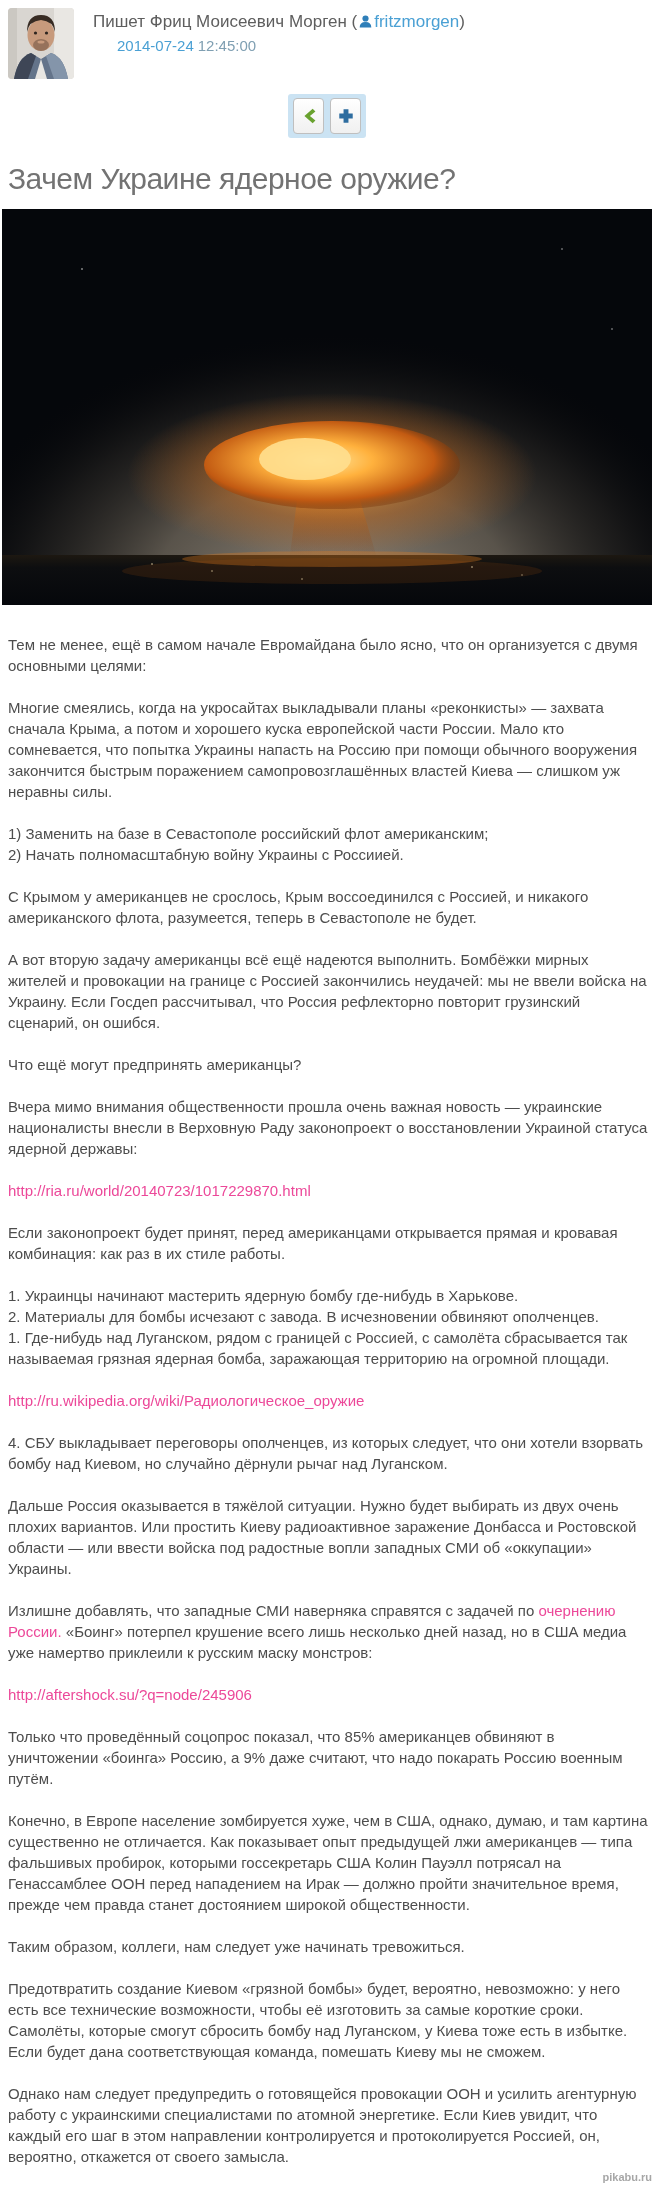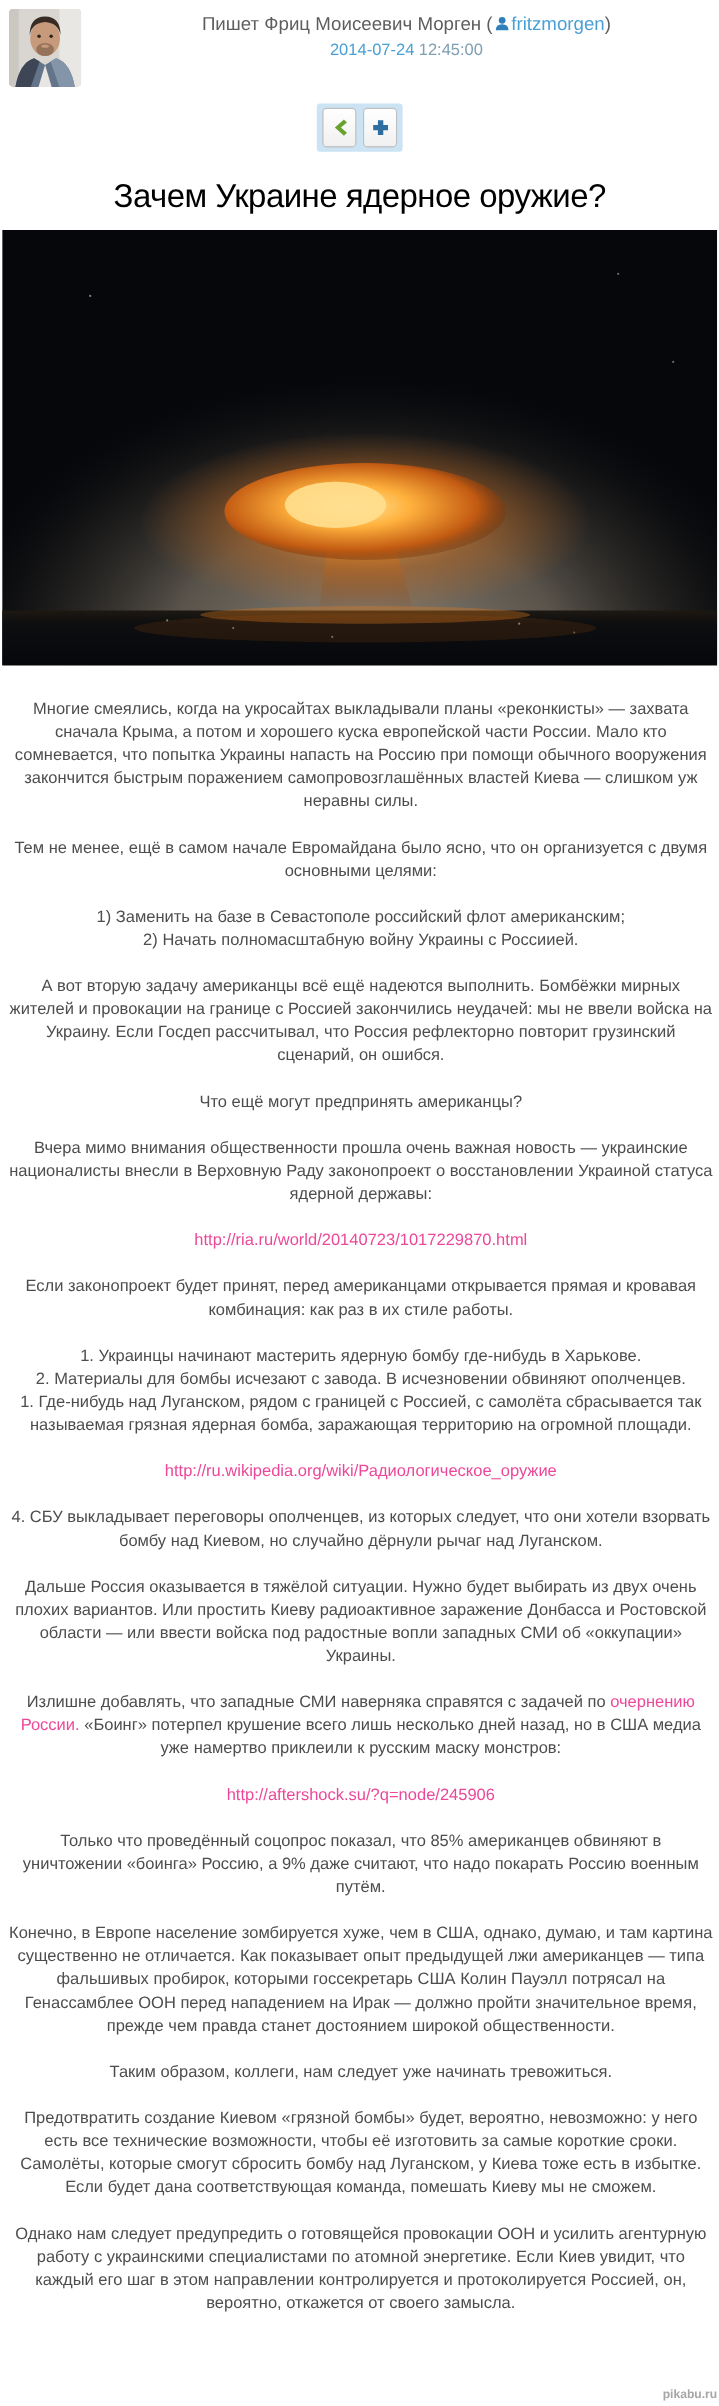--- a/index.html
+++ b/index.html
@@ -1,42 +1,42 @@
 <!DOCTYPE html>
 <html><head>
 <meta charset="utf-8">
 <style>
   html,body{margin:0;padding:0;background:#ffffff;}
   body{width:654px;height:2187px;overflow:hidden;position:relative;
        font-family:"Liberation Sans","DejaVu Sans",sans-serif;}
-  .page{width:654px;height:2187px;position:relative;background:#fff;text-align:center;}
+  .page{width:654px;height:2187px;position:relative;background:#fff;}
 
   
   .post-header{padding:8px 8px 0 8px;position:relative;min-height:72px;}
   .avatar{position:absolute;left:8px;top:8px;width:66px;height:71px;border-radius:4px;
           overflow:hidden;cursor:pointer;}
   .meta{margin-left:85px;padding-top:3px;}
   .byline{font-size:17px;color:#5e5e5e;line-height:22px;}
   .byline .username{color:#4aa0d4;text-decoration:none;cursor:pointer;}
   .lj-user-icon{display:inline-block;width:15px;height:15px;vertical-align:-2px;margin:0 1px;}
-  .datetime{margin-top:4px;font-size:15px;}
+  .datetime{margin-top:4px;font-size:15px;margin-left:24px;}
   .datetime .date{color:#4aa0d4;text-decoration:none;cursor:pointer;}
   .datetime .time{color:#7f9fb2;margin-left:4px;}
 
   
   .share-box{width:70px;margin:14px auto 0;background:#cbe3f3;border-radius:3px;
              padding:4px;display:flex;gap:6px;justify-content:center;}
   .share-btn{width:31px;height:36px;background:linear-gradient(#ffffff,#f0f0f0);
              border:1px solid #bfbfbf;border-radius:4px;display:flex;align-items:center;
              justify-content:center;cursor:pointer;padding:0;}
   .share-btn svg{display:block;}
 
   
   .post-title{margin:22px 8px 0 8px;font-size:30px;line-height:38px;font-weight:300;
-              color:#000000;letter-spacing:-0.5px;}
+              color:#737373;letter-spacing:-0.5px;}
 
   
   .hero{margin:11px 2px 0 2px;width:650px;height:396px;line-height:0;}
 
   
   .body-text{margin:29px 6px 0 8px;font-size:15px;line-height:21px;color:#4d4d4d;}
   .body-text p{margin:0 0 21px 0;}
   .body-text a{color:#ec4899;text-decoration:none;cursor:pointer;}
 
   
@@ -142,23 +142,24 @@
       <circle cx="610" cy="120" r="1" fill="#ffffff" opacity="0.4"></circle>
       <circle cx="150" cy="355" r="1" fill="#d8c49a" opacity="0.6"></circle>
       <circle cx="210" cy="362" r="1" fill="#d8c49a" opacity="0.5"></circle>
       <circle cx="470" cy="358" r="1" fill="#d8c49a" opacity="0.6"></circle>
       <circle cx="520" cy="366" r="1" fill="#d8c49a" opacity="0.4"></circle>
       <circle cx="300" cy="370" r="1" fill="#d8c49a" opacity="0.5"></circle>
     </svg>
   </div>
 
   <div class="body-text">
+    <p><span>Тем не менее, ещё в самом начале Евромайдана было ясно, что он организуется с двумя основными целями:</span></p>
     <p><span>Многие смеялись, когда на укросайтах выкладывали планы «реконкисты» — захвата сначала Крыма, а потом и хорошего куска европейской части России. Мало кто сомневается, что попытка Украины напасть на Россию при помощи обычного вооружения закончится быстрым поражением самопровозглашённых властей Киева — слишком уж неравны силы.</span></p>
-    <p><span>Тем не менее, ещё в самом начале Евромайдана было ясно, что он организуется с двумя основными целями:</span></p>
     <p><span>1) Заменить на базе в Севастополе российский флот американским;</span><br><span>2) Начать полномасштабную войну Украины с Россиией.</span></p>
+    <p><span>С Крымом у американцев не срослось, Крым воссоединился с Россией, и никакого американского флота, разумеется, теперь в Севастополе не будет.</span></p>
     <p><span>А вот вторую задачу американцы всё ещё надеются выполнить. Бомбёжки мирных жителей и провокации на границе с Россией закончились неудачей: мы не ввели войска на Украину. Если Госдеп рассчитывал, что Россия рефлекторно повторит грузинский сценарий, он ошибся.</span></p>
     <p><span>Что ещё могут предпринять американцы?</span></p>
     <p><span>Вчера мимо внимания общественности прошла очень важная новость — украинские националисты внесли в Верховную Раду законопроект о восстановлении Украиной статуса ядерной державы:</span></p>
     <p><a>http://ria.ru/world/20140723/1017229870.html</a></p>
     <p><span>Если законопроект будет принят, перед американцами открывается прямая и кровавая комбинация: как раз в их стиле работы.</span></p>
     <p><span>1. Украинцы начинают мастерить ядерную бомбу где-нибудь в Харькове.</span><br><span>2. Материалы для бомбы исчезают с завода. В исчезновении обвиняют ополченцев.</span><br><span>1. Где-нибудь над Луганском, рядом с границей с Россией, с самолёта сбрасывается так называемая грязная ядерная бомба, заражающая территорию на огромной площади.</span></p>
     <p><a>http://ru.wikipedia.org/wiki/Радиологическое_оружие</a></p>
     <p><span>4. СБУ выкладывает переговоры ополченцев, из которых следует, что они хотели взорвать бомбу над Киевом, но случайно дёрнули рычаг над Луганском.</span><br></p>
     <p><span>Дальше Россия оказывается в тяжёлой ситуации. Нужно будет выбирать из двух очень плохих вариантов. Или простить Киеву радиоактивное заражение Донбасса и Ростовской области — или ввести войска под радостные вопли западных СМИ об «оккупации» Украины.</span></p>
     <p><span>Излишне добавлять, что западные СМИ наверняка справятся с задачей по </span><a>очернению России.</a><span> «Боинг» потерпел крушение всего лишь несколько дней назад, но в США медиа уже намертво приклеили к русским маску монстров:</span></p>

